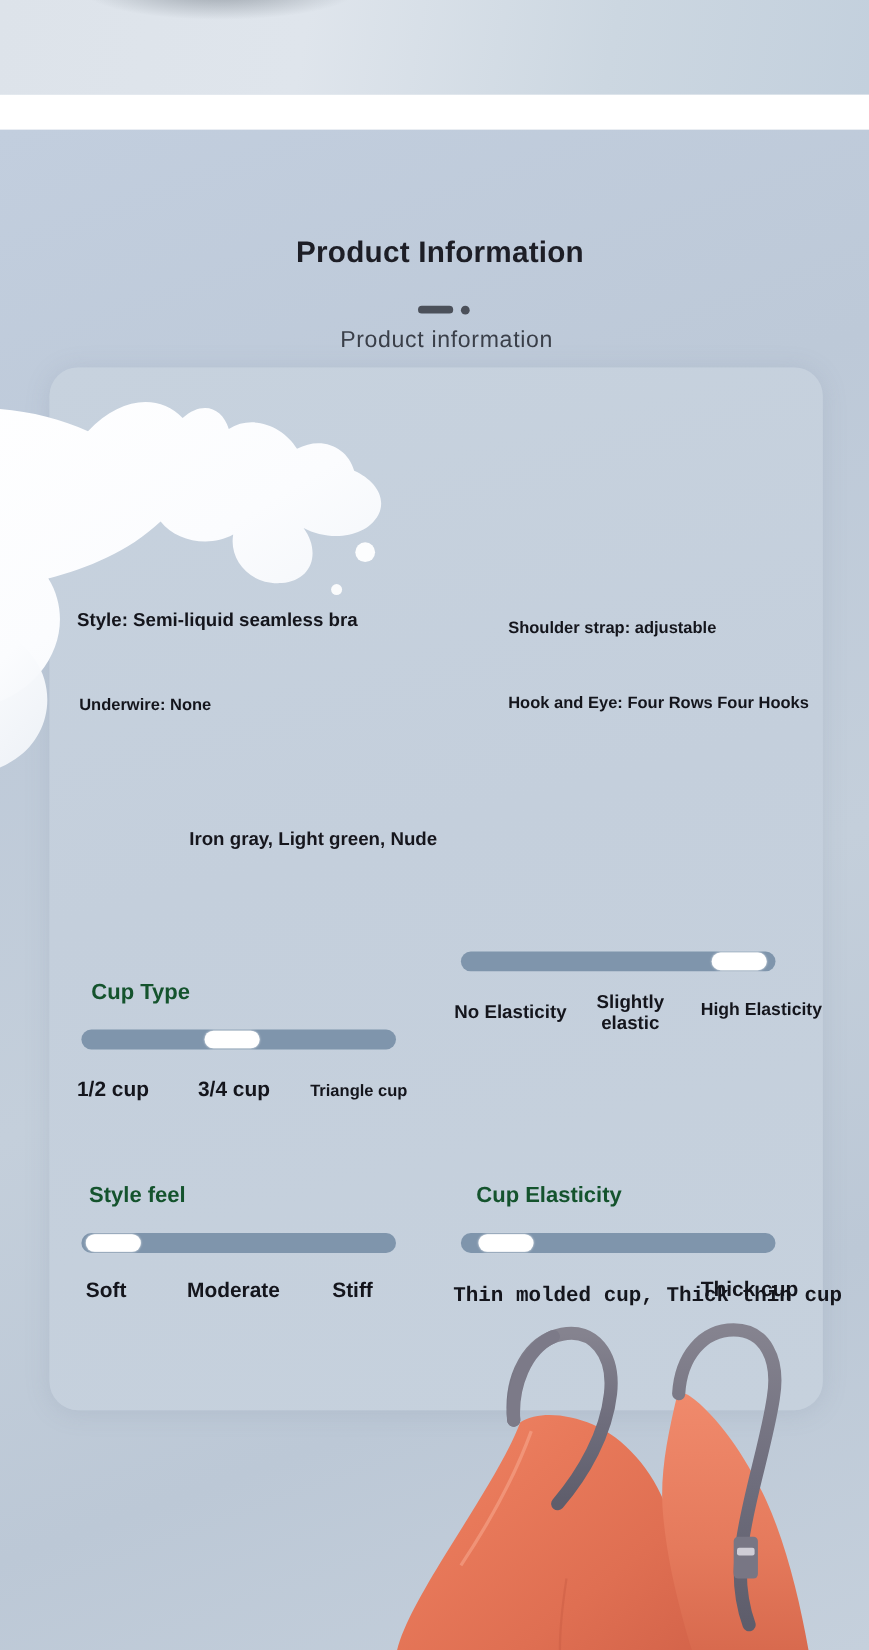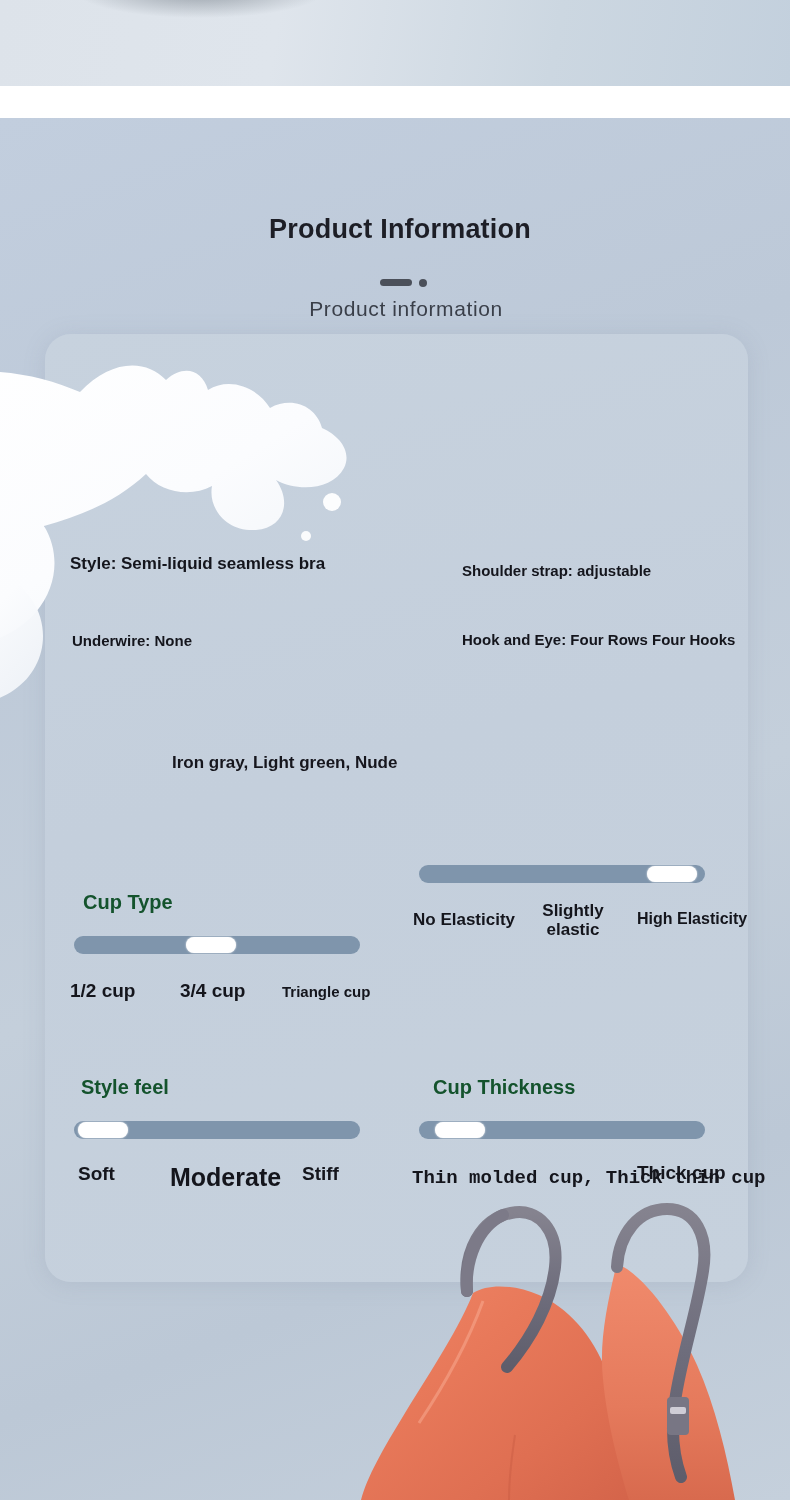--- a/index.html
+++ b/index.html
@@ -182,21 +182,21 @@
   .t-cup-2 { left: 106px; top: 6px;  font-size: 19px; }
   .t-cup-3 { left: 208px; top: 9px;  font-size: 15px; }
 
   
   .t-el-1 { left: -6px;  top: 7px;  font-size: 17px; }
   .t-el-2 { left: 113px; top: -2px; font-size: 17px; width: 82px; line-height: 19px; white-space: normal; }
   .t-el-3 { left: 218px; top: 7px;  font-size: 16px; }
 
   
   .t-ff-1 { left: 4px;   top: 4px;  font-size: 19px; }
-  .t-ff-2 { left: 96px;  top: 4px;  font-size: 25px; }
+  .t-ff-2 { left: 96px;  top: 4px;  font-size: 19px; }
   .t-ff-3 { left: 228px; top: 4px;  font-size: 19px; }
 
   
   .t-ct-1 { left: -7px;  top: 8px;  font-size: 19px; font-family: Liberation Mono, monospace; }
   .t-ct-2 { left: 218px; top: 3px;  font-size: 19px; }
 
   
   .product-photo {
     position: absolute;
     left: 215px; top: 1175px;
@@ -296,21 +296,21 @@
       <div class="thumb pos-left"></div>
     </div>
     <div class="ticks">
       <span class="tick t-ff-1">Soft</span>
       <span class="tick t-ff-2">Moderate</span>
       <span class="tick t-ff-3">Stiff</span>
     </div>
   </div>
 
   <div class="slider-group sg-thickness">
-    <div class="sg-title indent-b">Cup Thickness</div>
+    <div class="sg-title indent-b">Cup Elasticity</div>
     <div class="track w-right">
       <div class="thumb pos-nearleft"></div>
     </div>
     <div class="ticks">
       <span class="tick t-ct-1">Thin molded cup, Thick thin cup</span>
       <span class="tick t-ct-2">Thick cup</span>
     </div>
   </div>
 
   <svg class="product-photo" viewBox="0 0 575 325">

